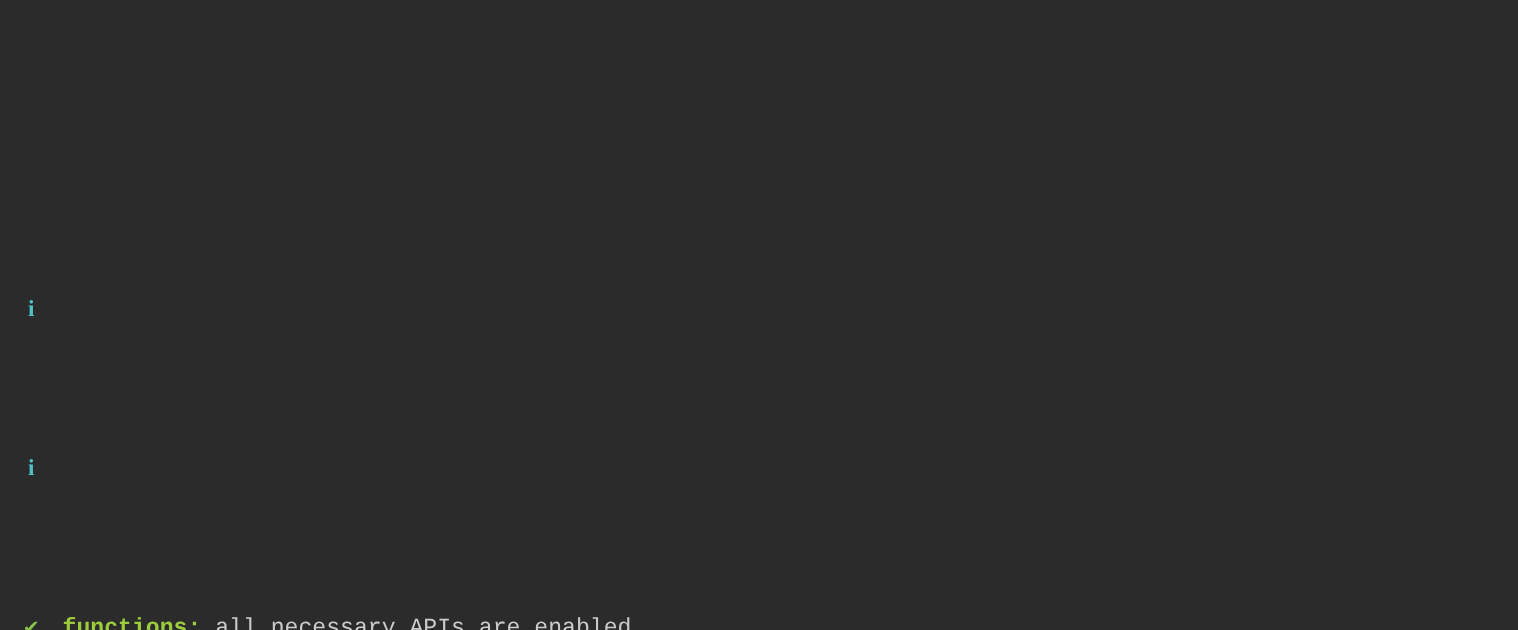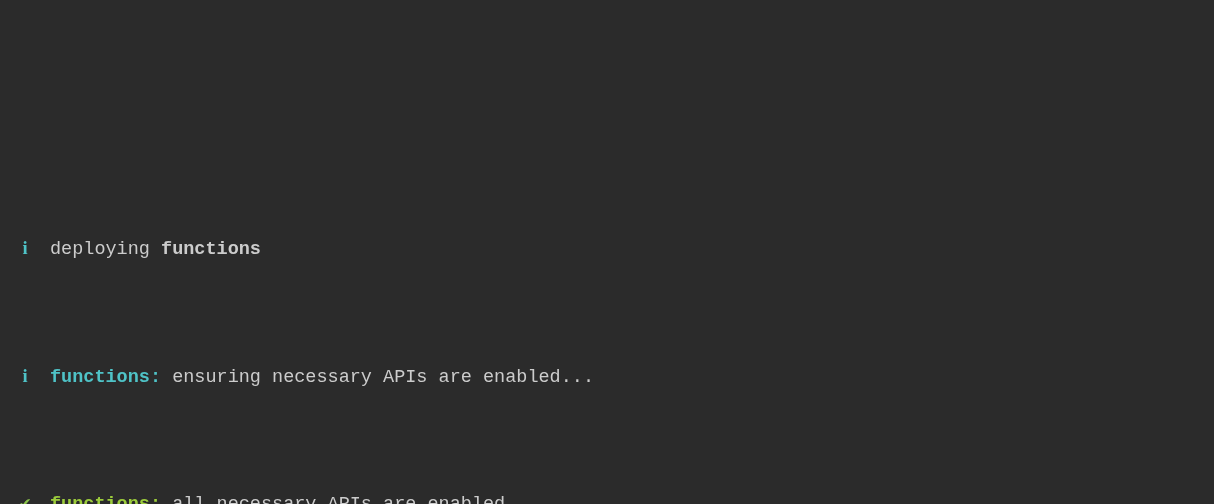--- a/index.html
+++ b/index.html
@@ -32,26 +32,24 @@
 </style>
 </head>
 <body>
 
 
 
 <div>
 
   <div class="line">
     <span class="ico info">i</span>
-    <span class="msg"><span>deploying </span><span class="b">functions</span></span>
   </div>
 
   <div class="line">
     <span class="ico info">i</span>
-    <span class="msg"><span class="teal">functions:</span><span> ensuring necessary APIs are enabled...</span></span>
   </div>
 
   <div class="line">
     <span class="ico check">✔</span>
     <span class="msg"><span class="lime">functions:</span><span> all necessary APIs are enabled</span></span>
   </div>
 
   
 
   

